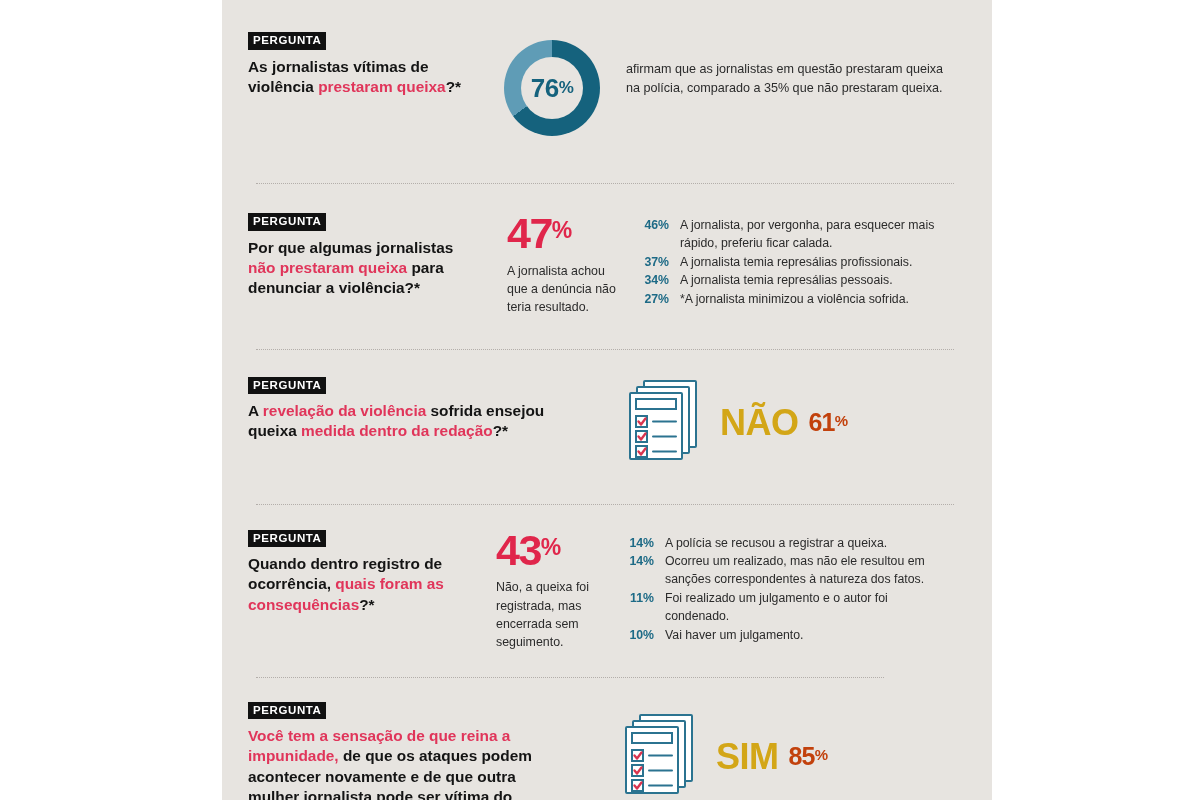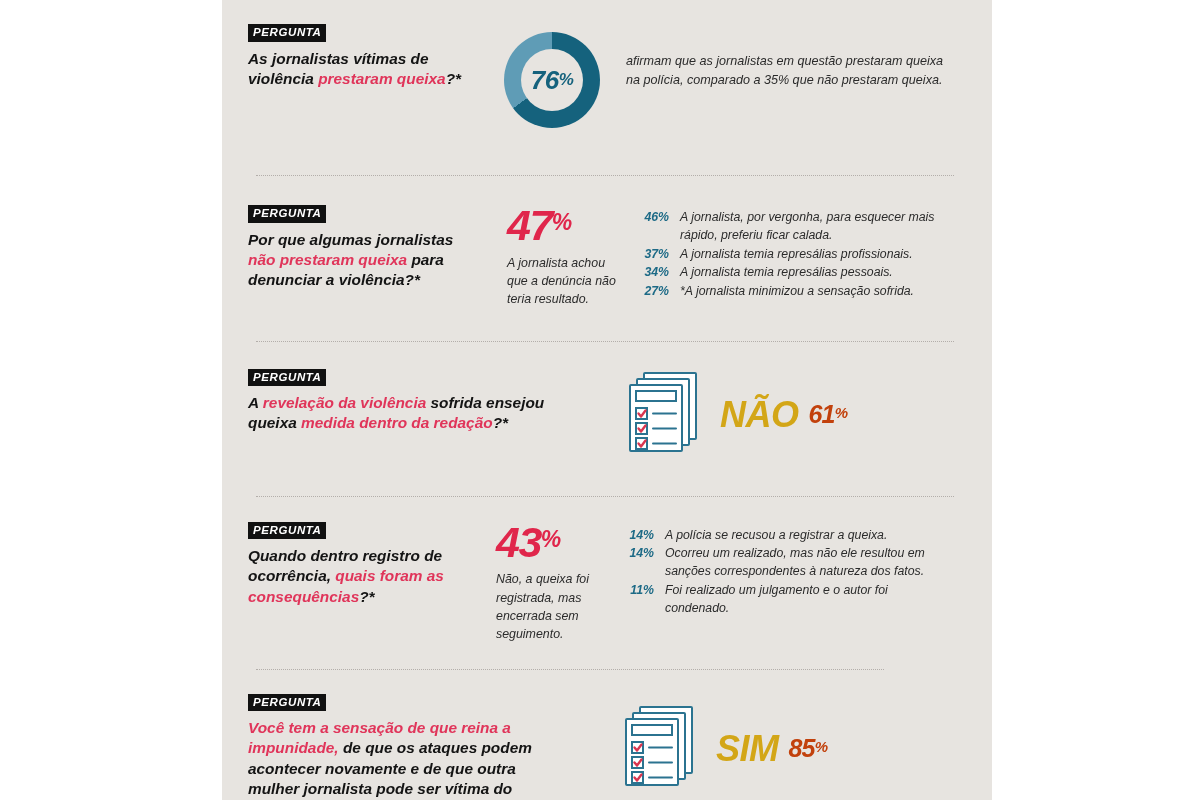--- a/index.html
+++ b/index.html
@@ -28,22 +28,21 @@
     top: 0;
     width: 770px;
     height: 800px;
     background: #e7e4e0;
   }
   .inner {
     position: relative;
     width: 100%;
     height: 100%;
     box-sizing: border-box;
-    padding: 8px 30px 0 26px;
-    font-style: italic;
+    padding: 16px 30px 0 26px;
   }
 
   
   .section {
     position: relative;
     display: flex;
     align-items: flex-start;
   }
   .q-col {
     flex: 0 0 auto;
@@ -244,21 +243,21 @@
           <li class="stat-row">
             <span class="stat-pct">37%</span>
             <span class="stat-text">A jornalista temia represálias profissionais.</span>
           </li>
           <li class="stat-row">
             <span class="stat-pct">34%</span>
             <span class="stat-text">A jornalista temia represálias pessoais.</span>
           </li>
           <li class="stat-row">
             <span class="stat-pct">27%</span>
-            <span class="stat-text">*A jornalista minimizou a sensação sofrida.</span>
+            <span class="stat-text">*A jornalista minimizou a violência sofrida.</span>
           </li>
         </ul>
       </div>
 
       <div class="divider" style="margin-top:32px;"></div>
 
       <div class="section" style="padding-top:25px;">
         <div class="q-col" style="width:320px;">
           <span class="badge">PERGUNTA</span>
           <div class="question">
@@ -324,20 +323,24 @@
             <span class="stat-text">A polícia se recusou a registrar a queixa.</span>
           </li>
           <li class="stat-row">
             <span class="stat-pct">14%</span>
             <span class="stat-text">Ocorreu um realizado, mas não ele resultou em sanções correspondentes à natureza dos fatos.</span>
           </li>
           <li class="stat-row">
             <span class="stat-pct">11%</span>
             <span class="stat-text">Foi realizado um julgamento e o autor foi condenado.</span>
           </li>
+          <li class="stat-row">
+            <span class="stat-pct">10%</span>
+            <span class="stat-text">Vai haver um julgamento.</span>
+          </li>
         </ul>
       </div>
 
       <div class="divider" style="margin-top:25px; margin-right:78px;"></div>
 
       <div class="section" style="padding-top:22px;">
         <div class="q-col" style="width:318px;">
           <span class="badge">PERGUNTA</span>
           <div class="question">
             <span class="hl">Você tem a sensação de que reina a impunidade,</span><span> de que os ataques podem acontecer novamente e de que outra mulher jornalista pode ser vítima do mesmo autor</span>

